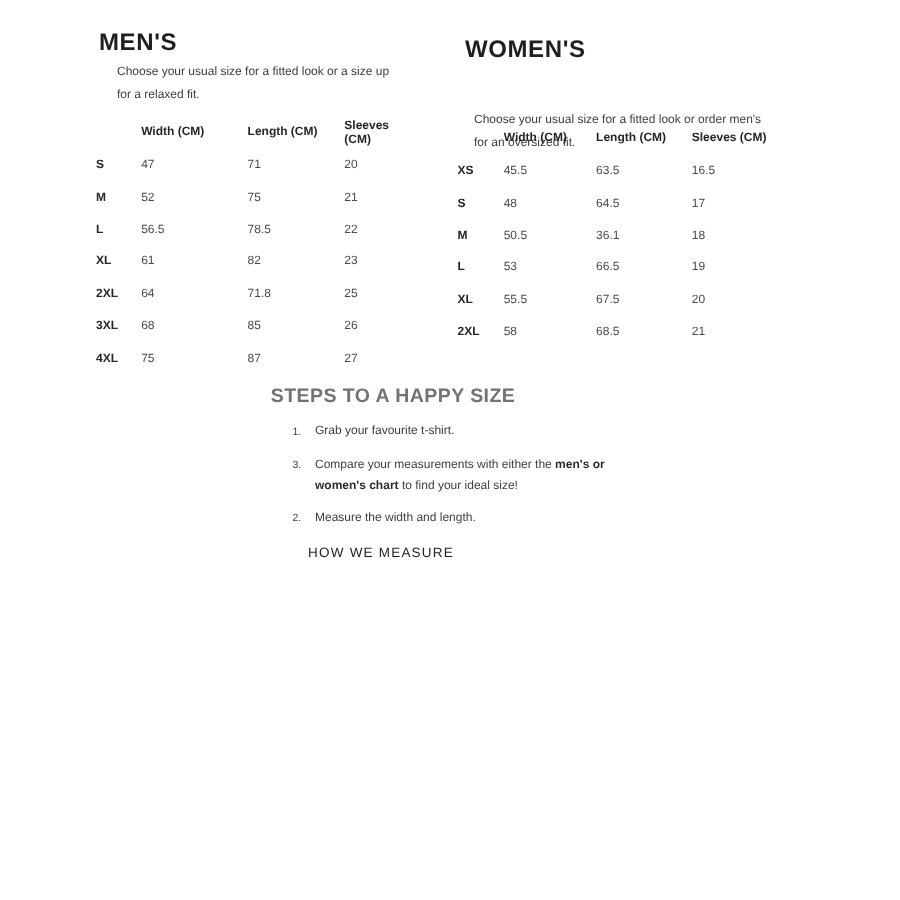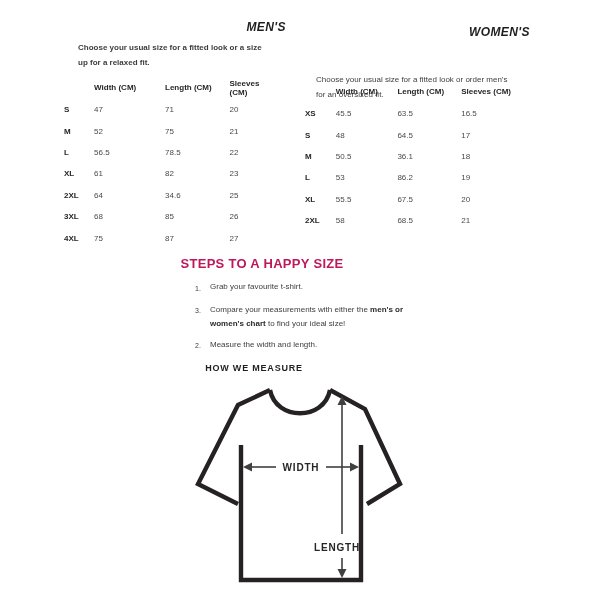--- a/index.html
+++ b/index.html
@@ -1,67 +1,67 @@
 <!DOCTYPE html>
 <html><head>
 <meta charset="utf-8">
 <style>
   html,body{margin:0;padding:0;background:#ffffff;}
   .page{
     position:relative;width:600px;height:600px;background:#ffffff;overflow:hidden;
     font-family:"Liberation Sans","DejaVu Sans",sans-serif;
   }
   .sec-title{
-    position:absolute;text-align:right;font-size:12px;font-weight:bold;
-    letter-spacing:.4px;color:#1f1f1f;margin:0;font-style:italic;
+    position:absolute;text-align:left;font-size:16px;font-weight:bold;
+    letter-spacing:.4px;color:#1f1f1f;margin:0;
   }
   .desc{
     position:absolute;font-size:8px;color:#3d3d3d;line-height:15px;margin:0;
   }
   .size-table{position:absolute;}
   .trow{display:grid;height:21.4px;align-items:center;}
   .trow.head{height:23px;}
   .mens-grid{grid-template-columns:14% 33% 30% 23%;}
   .womens-grid{grid-template-columns:14% 28% 29% 29%;}
   .cell{font-size:8px;}
   .th{font-weight:bold;color:#262626;}
   .size{font-weight:bold;color:#262626;}
   .val{color:#4a4a4a;}
   .steps-title{
     position:absolute;left:0;top:256px;width:524px;text-align:center;
-    font-size:13px;font-weight:bold;letter-spacing:.3px;color:#be185d;margin:0;
+    font-size:13px;font-weight:bold;letter-spacing:.3px;color:#737373;margin:0;
   }
   .steps-list{position:absolute;left:195px;top:280px;width:218px;}
   .step{display:flex;margin-bottom:7px;line-height:14px;}
   .step-marker{
     flex:0 0 10px;font-size:7px;color:#3d3d3d;padding-top:1.5px;margin-right:5px;
     text-align:left;
   }
   .step-text{flex:1;font-size:8px;color:#3d3d3d;}
   .step-text b{color:#2b2b2b;}
   .measure-title{
     position:absolute;left:0;top:363px;width:508px;text-align:center;
-    font-size:9px;font-weight:bold;letter-spacing:.8px;color:#1f1f1f;margin:0;
+    font-size:9px;font-weight:normal;letter-spacing:.8px;color:#1f1f1f;margin:0;
   }
   .tshirt-wrap{position:absolute;left:170px;top:385px;width:260px;height:212px;}
   .shirt-line{stroke:#262223;stroke-width:4.4;fill:none;stroke-linejoin:miter;}
   .arrow-line{stroke:#404040;stroke-width:1.6;fill:none;}
   .arrow-head{fill:#404040;stroke:none;}
   .measure-label{
     font-family:"Liberation Sans","DejaVu Sans",sans-serif;
     font-size:10px;font-weight:bold;letter-spacing:.8px;fill:#262626;
   }
 </style>
 </head>
 <body>
 
 <div class="page">
 
   <h2 class="sec-title" style="left:66px;top:20px;width:220px;">MEN'S</h2>
-  <p class="desc" style="left:78px;top:40px;width:192px;font-weight:bold;">Choose your usual size for a fitted look or a size up for a relaxed fit.</p>
+  <p class="desc" style="left:78px;top:40px;width:192px;">Choose your usual size for a fitted look or a size up for a relaxed fit.</p>
 
   <div class="size-table" style="left:64px;top:76px;width:215px;">
     <div class="trow head mens-grid">
       <div class="cell th"></div>
       <div class="cell th">Width (CM)</div>
       <div class="cell th">Length (CM)</div>
       <div class="cell th">Sleeves (CM)</div>
     </div>
     <div class="trow mens-grid">
       <div class="cell size">S</div>
@@ -83,21 +83,21 @@
     </div>
     <div class="trow mens-grid">
       <div class="cell size">XL</div>
       <div class="cell val">61</div>
       <div class="cell val">82</div>
       <div class="cell val">23</div>
     </div>
     <div class="trow mens-grid">
       <div class="cell size">2XL</div>
       <div class="cell val">64</div>
-      <div class="cell val">34.6</div>
+      <div class="cell val">71.8</div>
       <div class="cell val">25</div>
     </div>
     <div class="trow mens-grid">
       <div class="cell size">3XL</div>
       <div class="cell val">68</div>
       <div class="cell val">85</div>
       <div class="cell val">26</div>
     </div>
     <div class="trow mens-grid">
       <div class="cell size">4XL</div>
@@ -131,21 +131,21 @@
     </div>
     <div class="trow womens-grid">
       <div class="cell size">M</div>
       <div class="cell val">50.5</div>
       <div class="cell val">36.1</div>
       <div class="cell val">18</div>
     </div>
     <div class="trow womens-grid">
       <div class="cell size">L</div>
       <div class="cell val">53</div>
-      <div class="cell val">86.2</div>
+      <div class="cell val">66.5</div>
       <div class="cell val">19</div>
     </div>
     <div class="trow womens-grid">
       <div class="cell size">XL</div>
       <div class="cell val">55.5</div>
       <div class="cell val">67.5</div>
       <div class="cell val">20</div>
     </div>
     <div class="trow womens-grid">
       <div class="cell size">2XL</div>
@@ -167,35 +167,14 @@
       <span class="step-text"><span>Compare your measurements with either the </span><b>men's or women's chart</b><span> to find your ideal size!</span></span>
     </div>
     <div class="step">
       <span class="step-marker">2.</span>
       <span class="step-text"><span>Measure the width and length.</span><b></b><span></span></span>
     </div>
   </div>
 
   <h3 class="measure-title">HOW WE MEASURE</h3>
 
-  <div class="tshirt-wrap">
-    <svg width="260" height="212" viewBox="0 0 260 212">
-
-      <path class="shirt-line" d="M100,5 C106,36 154,36 160,5"></path>
-      <path class="shirt-line" d="M100,5 L68,20 L28,99 L68,119"></path>
-      <path class="shirt-line" d="M160,5 L195,24 L230,99 L197,119"></path>
-      <path class="shirt-line" d="M71,60 L71,195 L191,195 L191,60"></path>
-
-      <path class="arrow-line" d="M80,82 H106"></path>
-      <path class="arrow-line" d="M156,82 H182"></path>
-      <polygon class="arrow-head" points="73,82 82,77.5 82,86.5"></polygon>
-      <polygon class="arrow-head" points="189,82 180,77.5 180,86.5"></polygon>
-      <text class="measure-label" x="131" y="85.5" text-anchor="middle">WIDTH</text>
-
-      <path class="arrow-line" d="M172,18 V149"></path>
-      <path class="arrow-line" d="M172,173 V186"></path>
-      <polygon class="arrow-head" points="172,11 167.5,20 176.5,20"></polygon>
-      <polygon class="arrow-head" points="172,193 167.5,184 176.5,184"></polygon>
-      <text class="measure-label" x="167" y="166" text-anchor="middle">LENGTH</text>
-    </svg>
-  </div>
 
 </div>
 
 </body></html>

